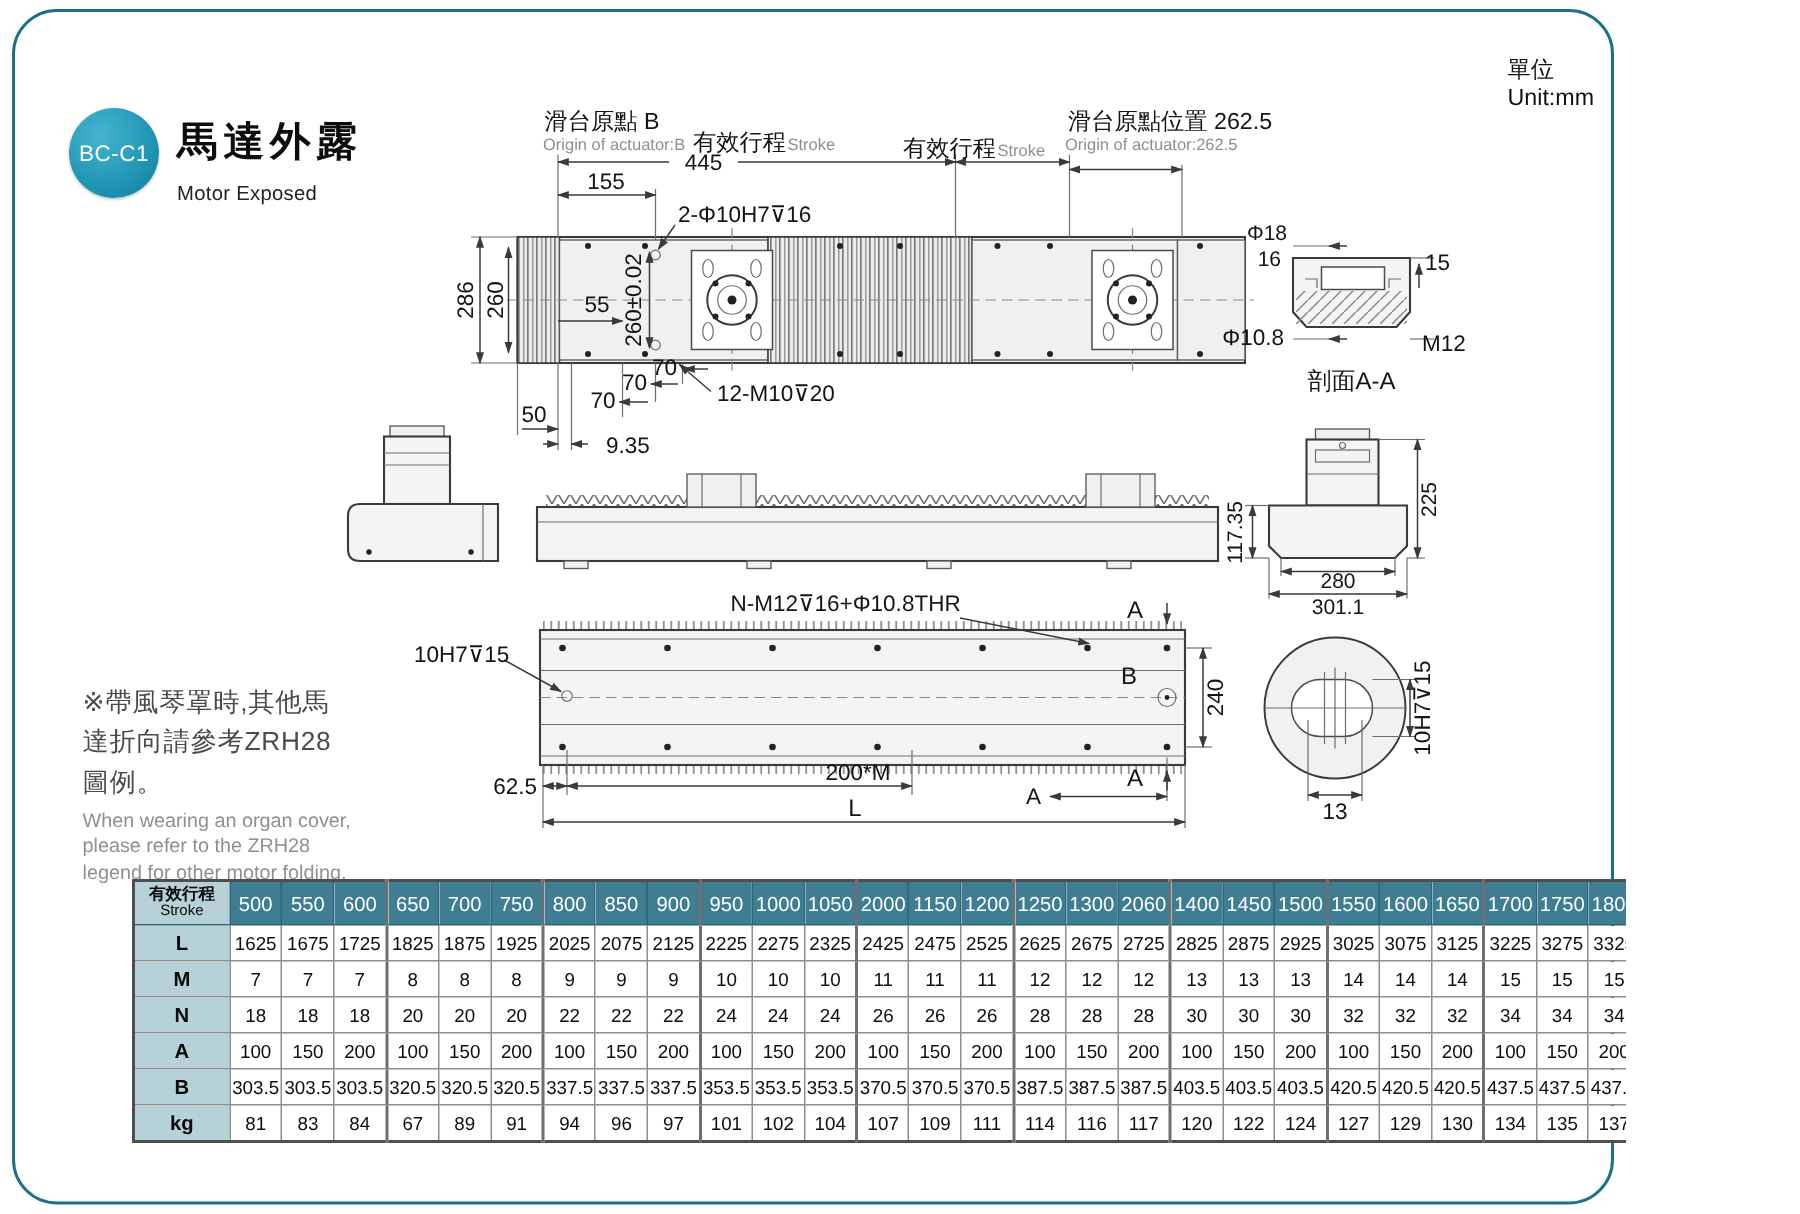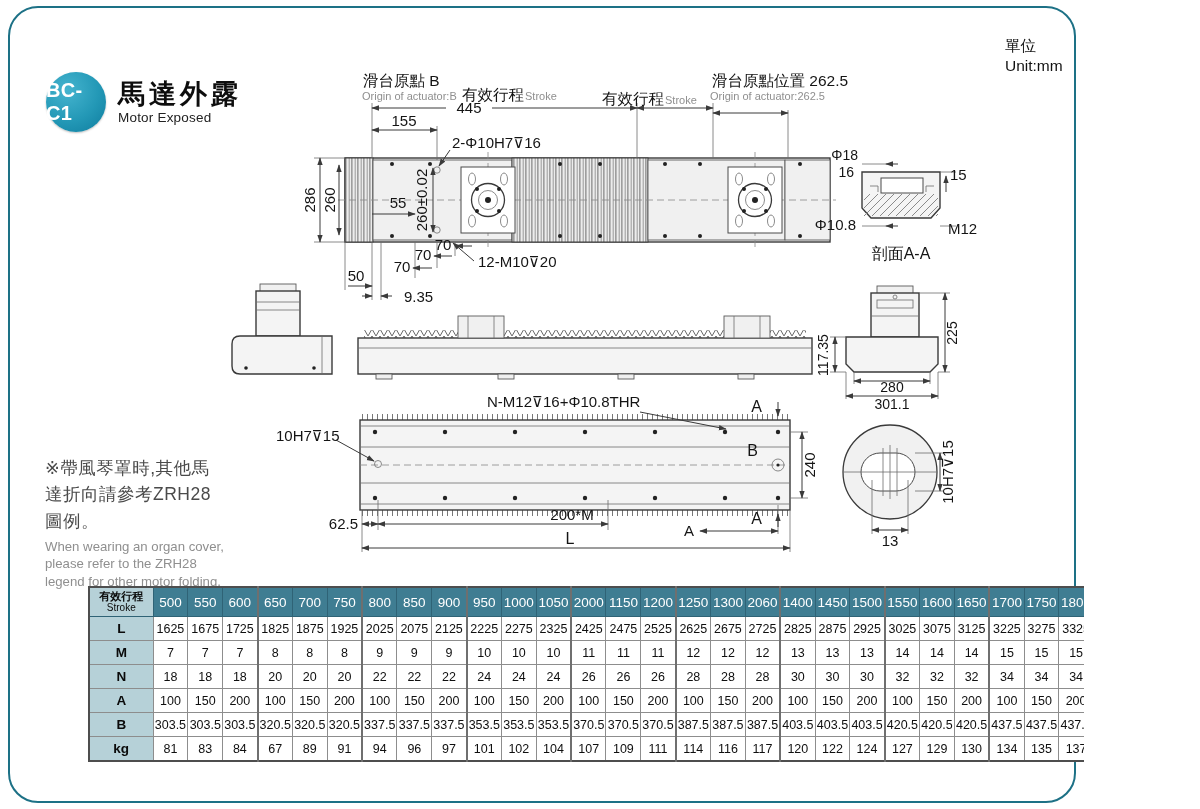--- a/index.html
+++ b/index.html
@@ -4,25 +4,25 @@
 <style>
   html,body{margin:0;padding:0;background:#fff;}
   .stage{position:relative;width:1084px;height:809px;background:#fff;overflow:hidden;
          font-family:"Liberation Sans","DejaVu Sans",sans-serif;color:#111;}
   .page-border{position:absolute;left:8px;top:6px;right:8px;bottom:6px;
                border:2.5px solid #1d7186;border-radius:30px;pointer-events:none;}
   .unit-label{position:absolute;left:1005px;top:36px;font-size:15.5px;font-weight:500;color:#111;}
   .badge{position:absolute;left:46px;top:72px;width:60px;height:60px;border-radius:50%;
          background:radial-gradient(circle at 35% 30%, #45b4cf 0%, #2398b6 55%, #0e7c9e 100%);
          display:flex;align-items:center;justify-content:center;
-         color:#fff;font-weight:700;font-size:20px;letter-spacing:.3px;box-shadow:0 1px 2px rgba(0,0,0,.25);}
+         color:#fff;font-weight:400;font-size:15px;letter-spacing:.3px;box-shadow:0 1px 2px rgba(0,0,0,.25);}
   .title-block{position:absolute;left:118px;top:80px;}
   .title-zh{font-size:27px;font-weight:700;letter-spacing:4px;color:#0d0d0d;line-height:1.1;}
-  .title-en{font-size:13.5px;color:#222;margin-top:0;letter-spacing:.2px;}
-  .note{position:absolute;left:45px;top:455px;width:242px;}
+  .title-en{font-size:13.5px;color:#222;margin-top:11px;letter-spacing:.2px;}
+  .note{position:absolute;left:55px;top:455px;width:242px;}
   .note .zh{font-size:17.5px;color:#4a4a4a;line-height:1.5;letter-spacing:.5px;}
   .note .en{font-size:13.2px;color:#8f8f8f;line-height:1.34;margin-top:4px;text-align:justify;}
   .drawings{position:absolute;left:0;top:0;}
   
   .ln{stroke:#3a3a3a;stroke-width:1.3;fill:none;}
   .thin{stroke:#6d6d6d;stroke-width:.8;fill:none;}
   .dim{stroke:#3a3a3a;stroke-width:1;fill:none;}
   .cl{stroke:#888;stroke-width:.8;fill:none;stroke-dasharray:7 4;}
   .body1{fill:#f4f4f4;stroke:#3a3a3a;stroke-width:1.4;}
   .body2{fill:#f0f0f0;stroke:#5a5a5a;stroke-width:.9;}

